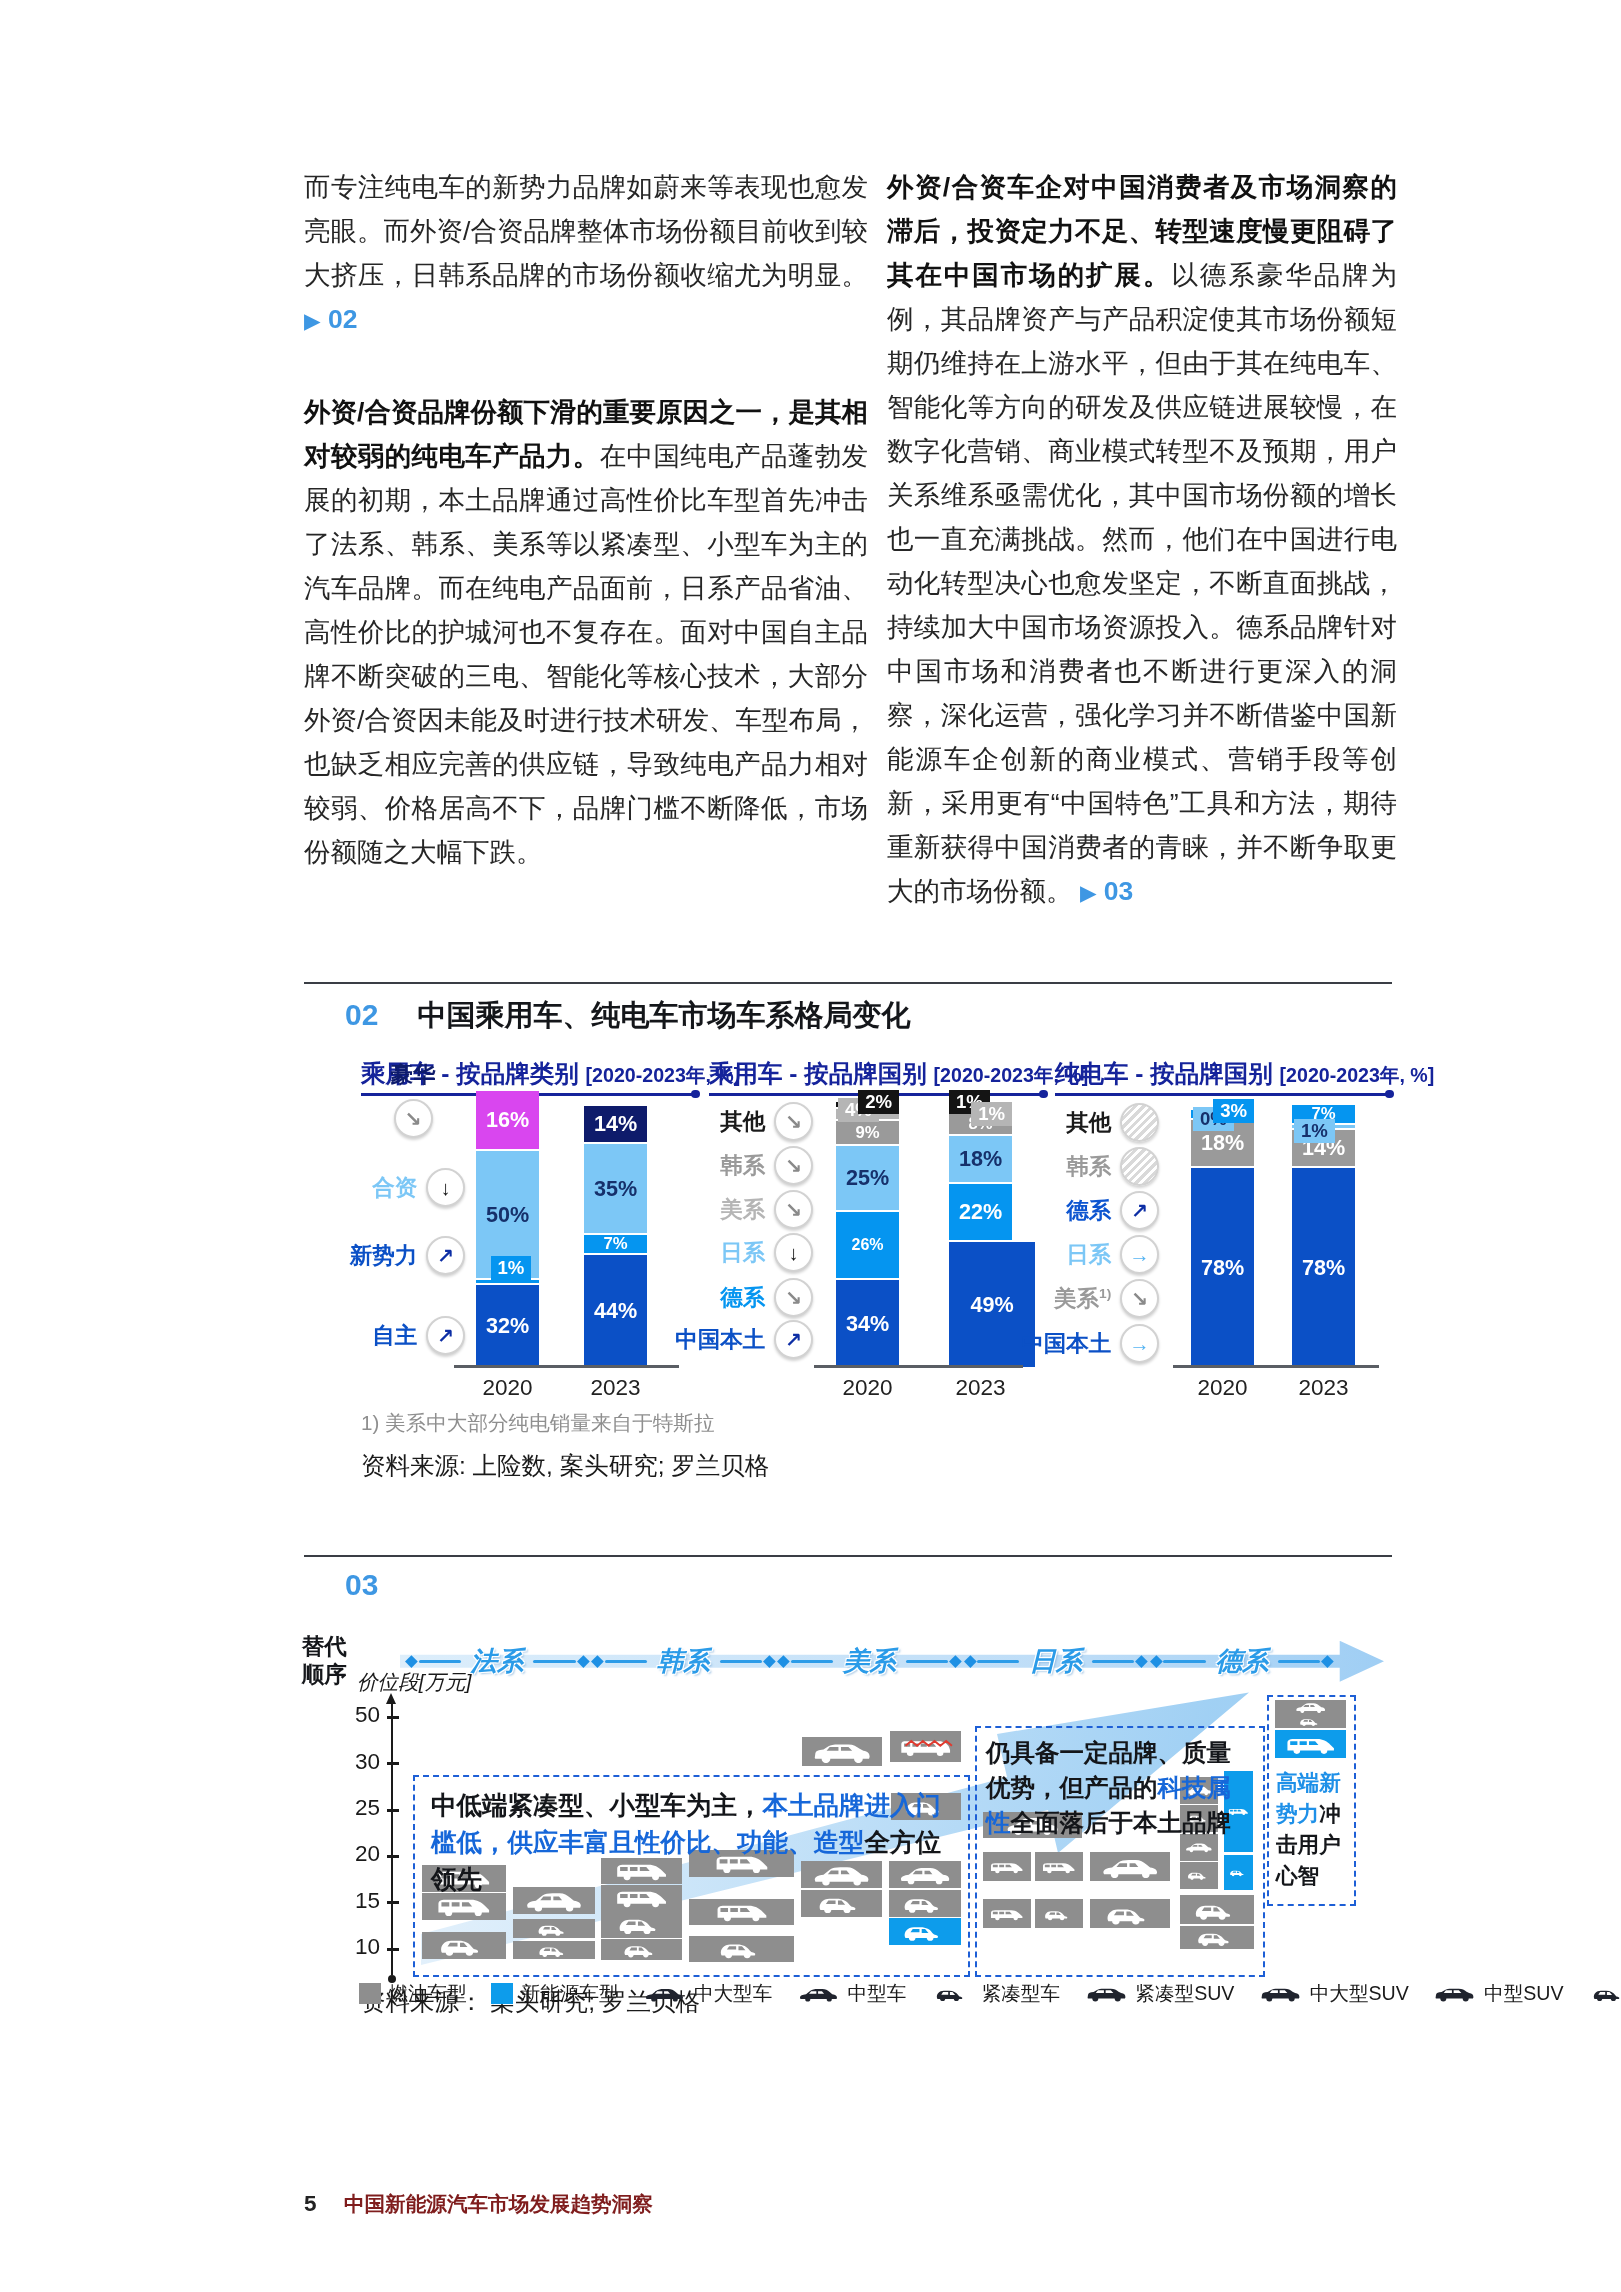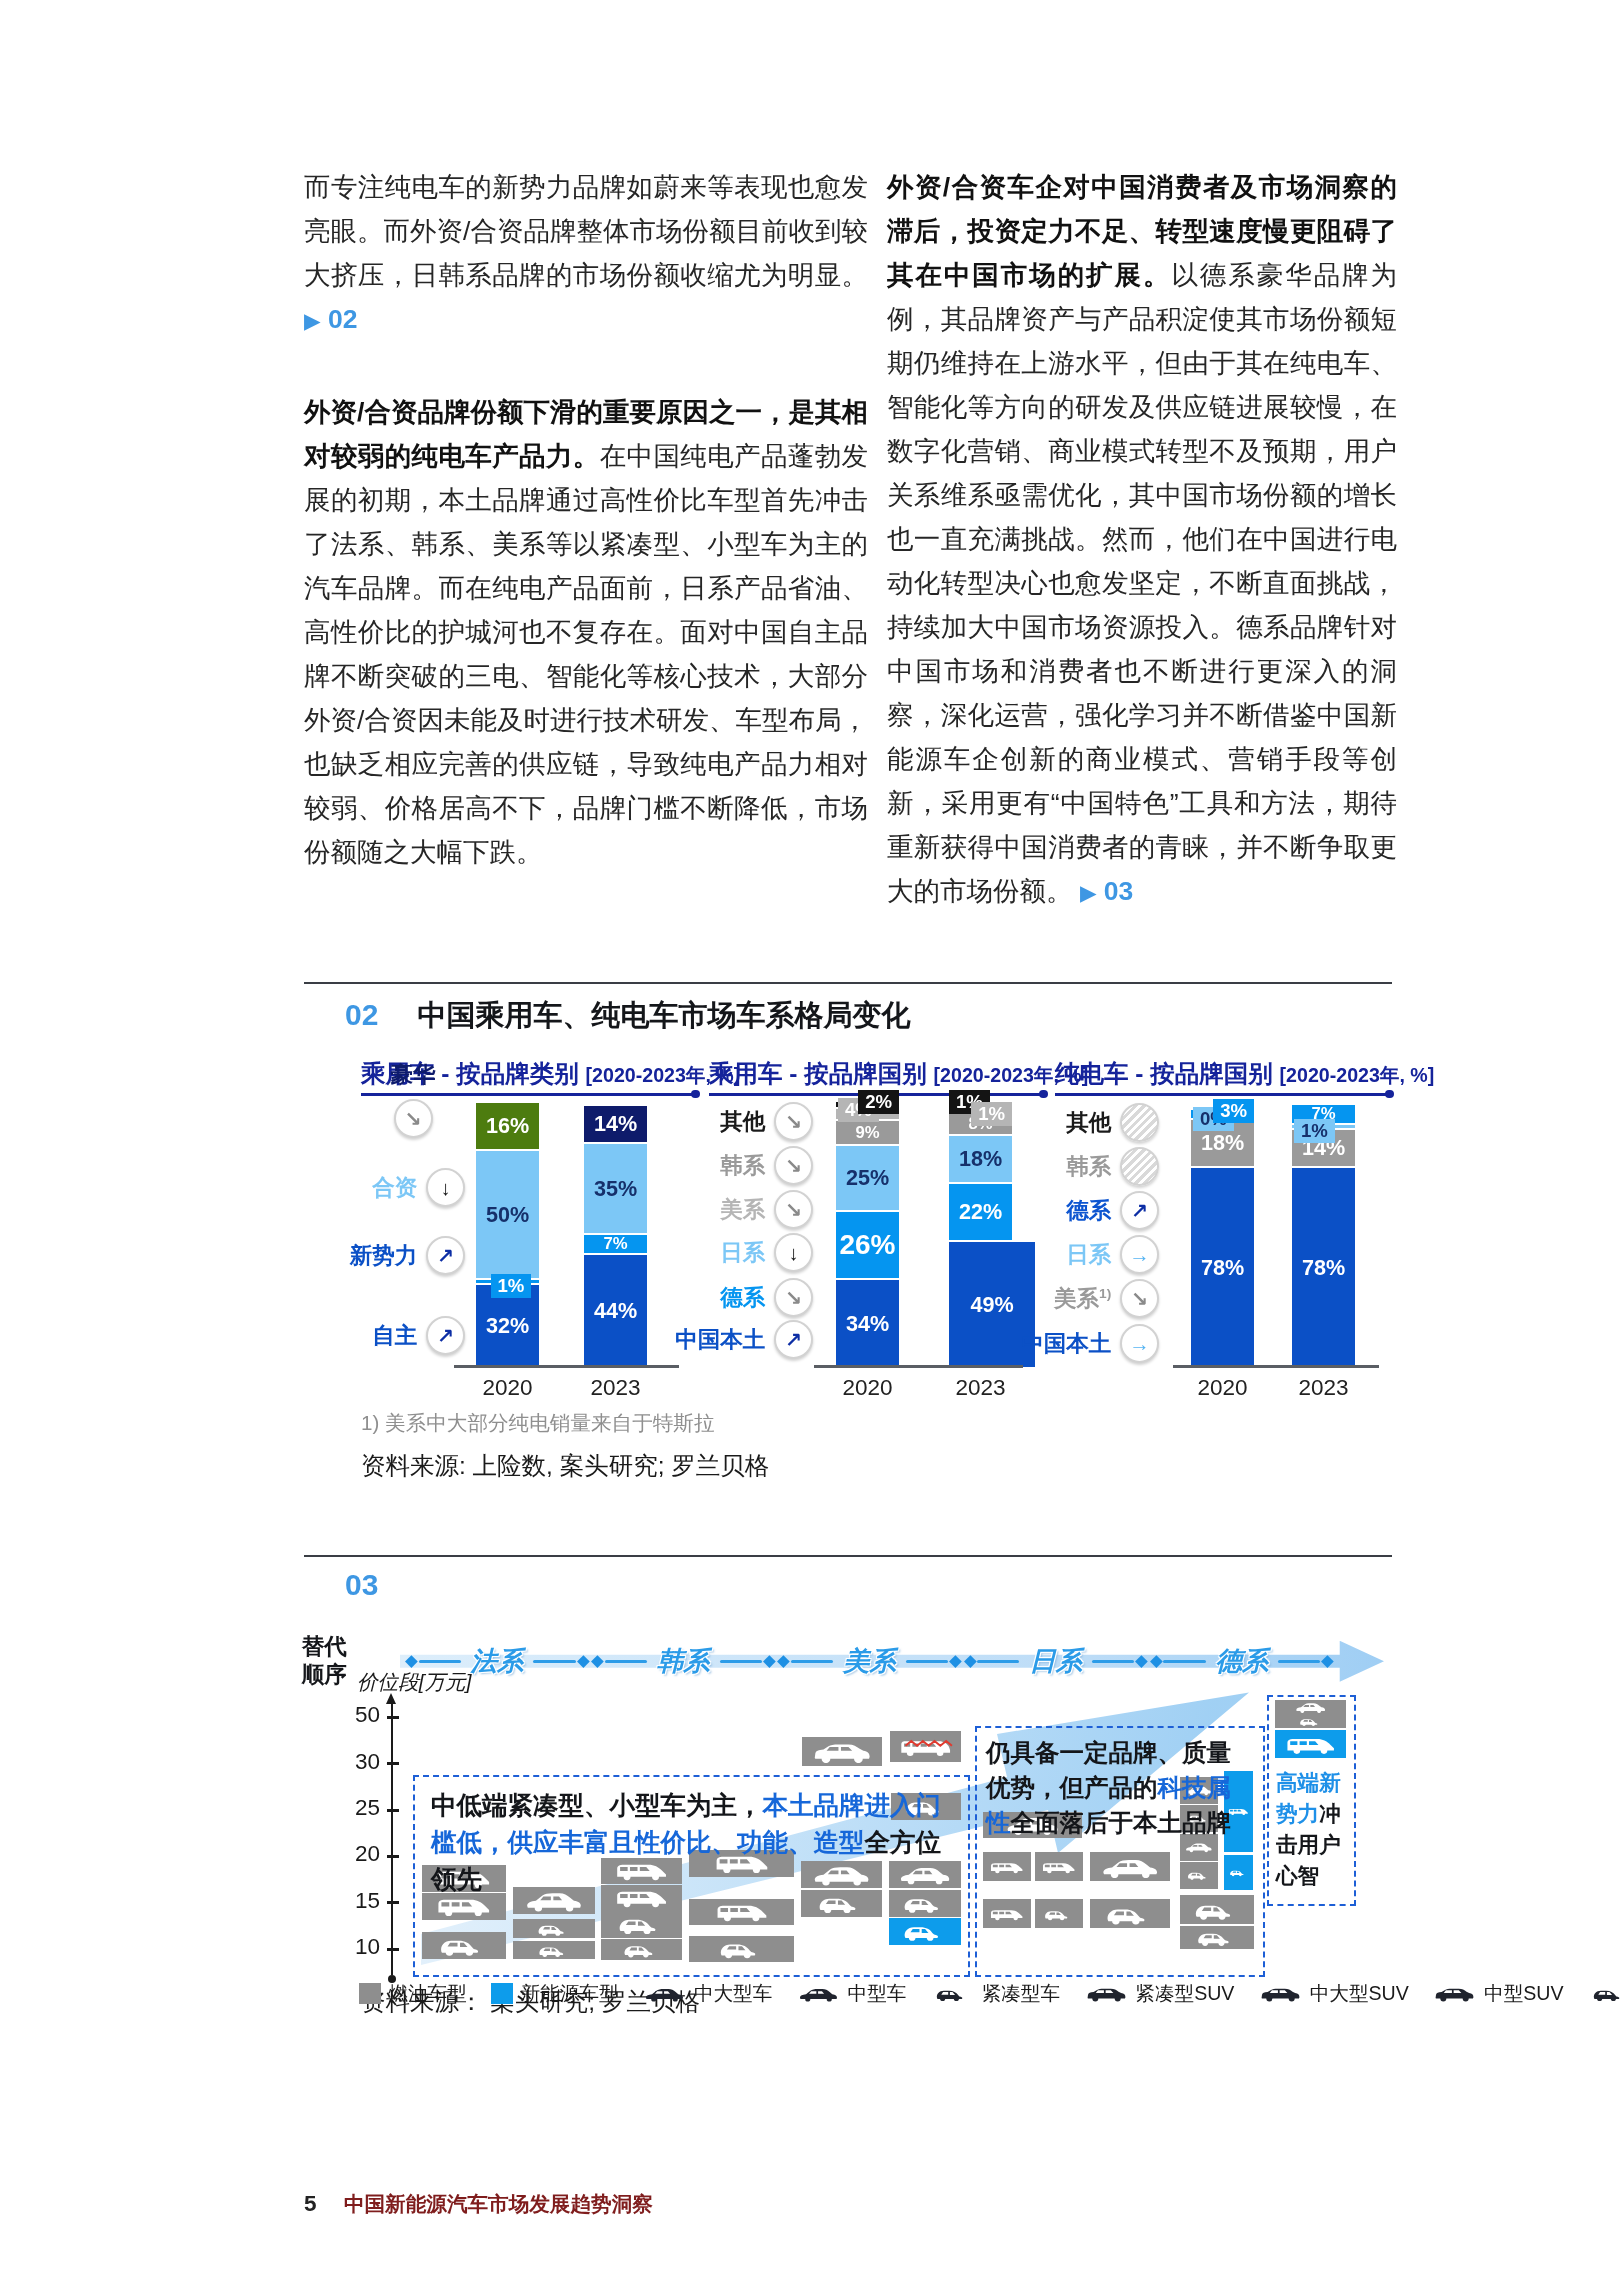--- a/index.html
+++ b/index.html
@@ -121,21 +121,21 @@
         </div>
         <div class="crow" style="top: 179px;">
           <span class="crow-label" style="color: rgb(11, 80, 198);">新势力</span>
           <span class="crow-icon" style="color: rgb(13, 46, 165);">↗</span>
         </div>
         <div class="crow" style="top: 259px;">
           <span class="crow-label" style="color: rgb(11, 80, 198);">自主</span>
           <span class="crow-icon" style="color: rgb(13, 46, 165);">↗</span>
         </div>
         <div class="bar" style="left: 115px;">
-          <div class="seg" style="height: 46px; background: #4d7c0f;">
+          <div class="seg" style="height: 58px; background: #d946ef; margin-top: 6px;">
             <span class="seg-label" style="color:#ffffff;font-size:21.6px">16%</span>
           </div>
           <div class="seg" style="height: 127px; background: rgb(124, 199, 246);">
             <span class="seg-label" style="color:#16306b;font-size:21.6px">50%</span>
           </div>
           <div class="seg" style="height: 2.9px; background: rgb(5, 149, 240);"></div>
           <div class="seg" style="height: 82px; background: rgb(11, 80, 198);">
             <span class="seg-label" style="color:#ffffff;font-size:21.6px">32%</span>
           </div>
           <div class="chip" style="background: rgb(5, 149, 240); color: rgb(255, 255, 255); top: 171px; right: 7.8px;">1%</div>
@@ -190,21 +190,21 @@
         <div class="bar" style="left: 127px;">
           <div class="seg" style="height: 5.1px; background: rgb(20, 20, 20);"></div>
           <div class="seg" style="height: 10.2px; background: rgb(181, 181, 181);"></div>
           <div class="seg" style="height: 23px; background: rgb(154, 154, 154);">
             <span class="seg-label" style="color:#ffffff;font-size:16.7px">9%</span>
           </div>
           <div class="seg" style="height: 64px; background: rgb(124, 199, 246);">
             <span class="seg-label" style="color:#16306b;font-size:21.6px">25%</span>
           </div>
           <div class="seg" style="height: 66px; background: rgb(5, 149, 240);">
-            <span class="seg-label" style="color:#ffffff;font-size:28px">26%</span>
+            <span class="seg-label" style="color:#ffffff;font-size:16px">26%</span>
           </div>
           <div class="seg" style="height: 87px; background: rgb(11, 80, 198);">
             <span class="seg-label" style="color:#ffffff;font-size:21.6px">34%</span>
           </div>
           <div class="chip" style="background: rgb(181, 181, 181); color: rgb(255, 255, 255); top: -3.9px; left: 2px;">4%</div>
           <div class="chip" style="background: rgb(20, 20, 20); color: rgb(255, 255, 255); top: -11.8px; right: 0px;">2%</div>
         </div>
         <div class="year" style="left: 127px;">2020</div>
         <div class="bar" style="left: 240px;">
           <div class="seg" style="height: 2.9px; background: rgb(20, 20, 20);"></div>

